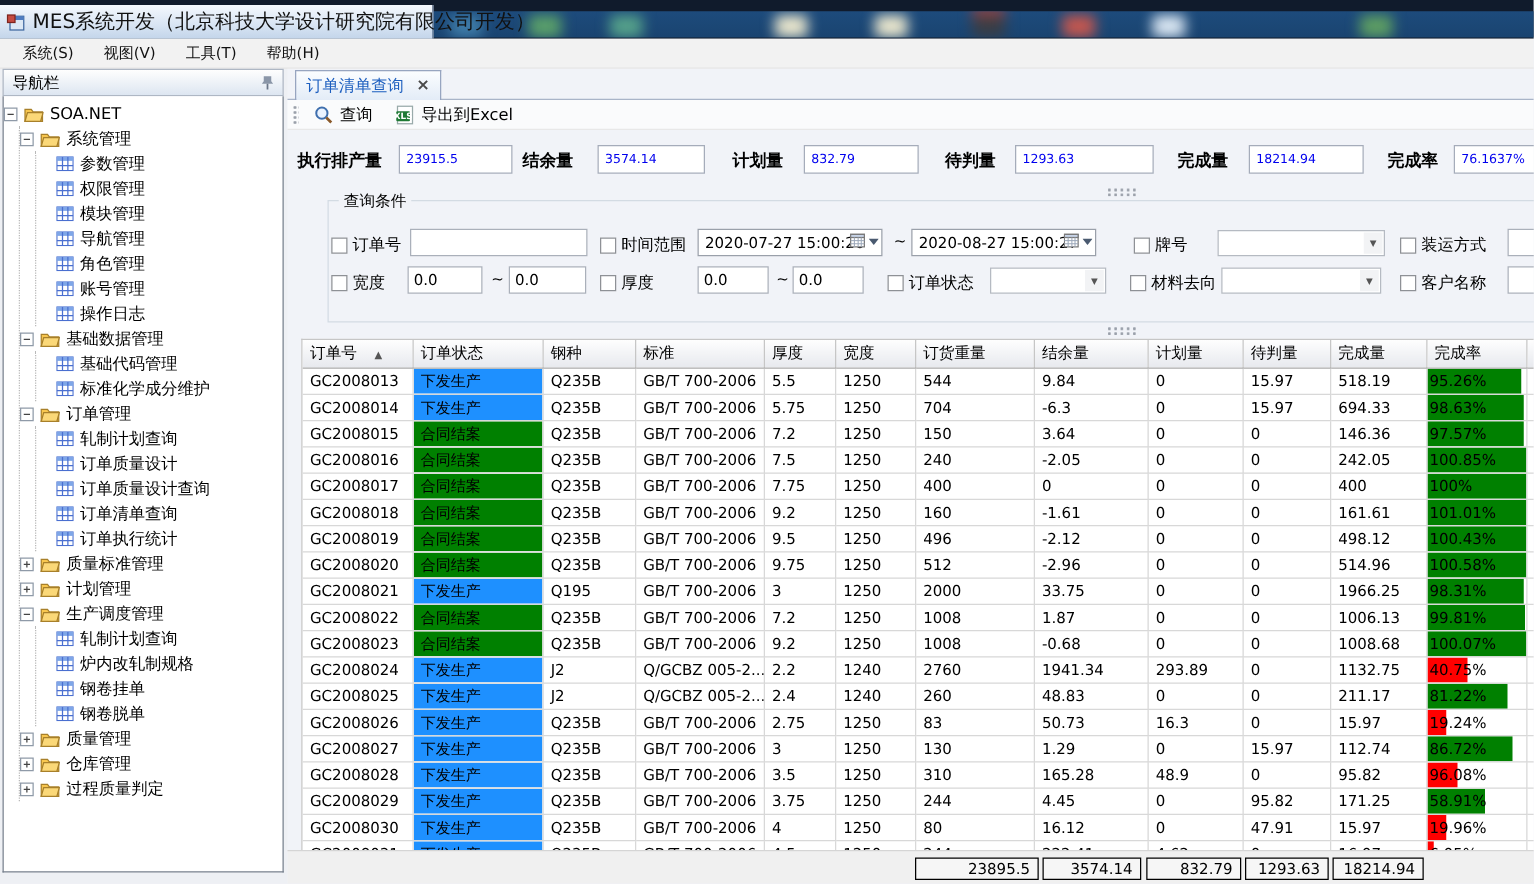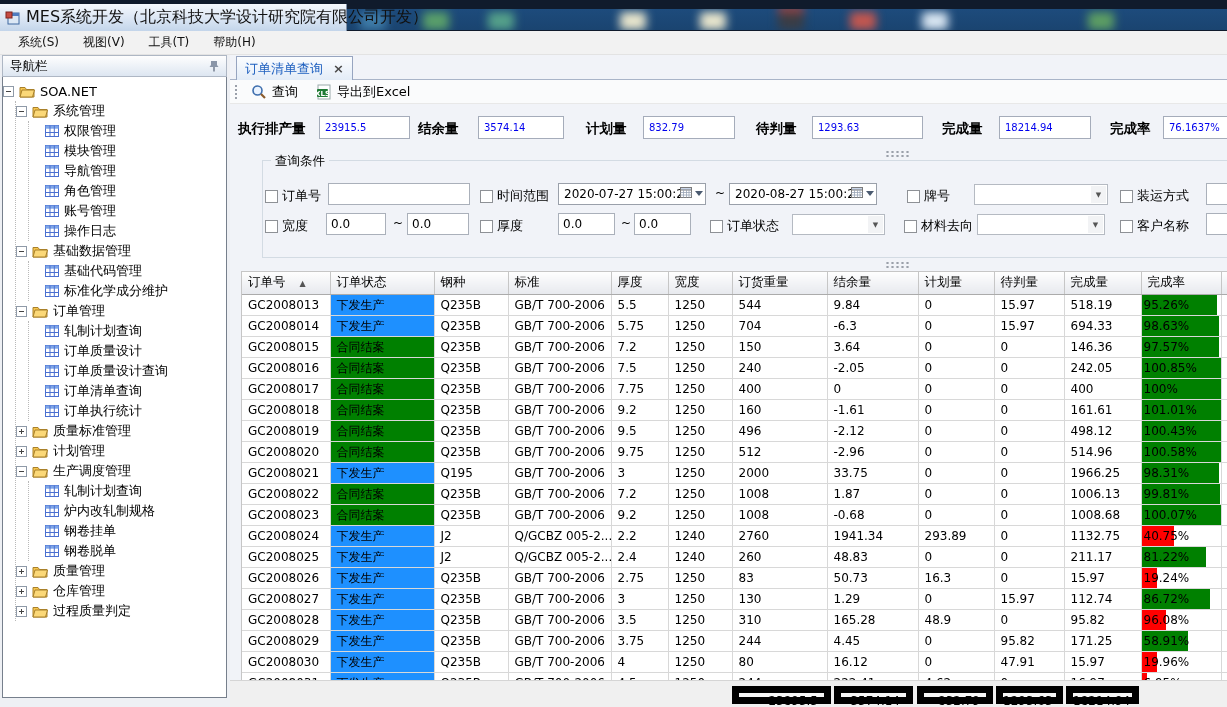--- a/index.html
+++ b/index.html
@@ -90,21 +90,21 @@
   td.state, td.rate { padding:0; }
   .state-fill { width:100%; height:100%; line-height:20px; padding-left:6px; }
   .rate-cell { position:relative; width:100%; height:100%; }
   .rate-bar { position:absolute; left:0; top:0; bottom:0; }
   .rate-text { position:absolute; left:2px; top:0; line-height:20px; }
   .sort { font-size:8px; color:#555; margin-left:14px; }
 
   
   .statusbar { position:absolute; left:0; top:625px; right:0; height:27px; background:#f0f0f0;
     border-top:1px solid #d5d5d5; }
-  .st-box { position:absolute; top:5px; height:18px; background:#f6f6f6; border:7px solid #000000;
+  .st-box { position:absolute; top:5px; height:18px; background:#f6f6f6; border:1px solid #000000;
     font-size:12px; line-height:16px; text-align:right; padding-right:6px; }
 
   svg { display:block; }
 </style>
 </head>
 <body>
 
 <div class="titlebar">
   <div class="desktop-strip">
     <div class="blob" style="left:360px;background:#3f7ca8"></div>
@@ -162,20 +162,31 @@
           <span class="expander"></span>
           <span>
             <svg width="16" height="13" viewBox="0 0 16 13">
               <path d="M1 2.5h5l1.5 2H15V12H1z" fill="#f7c64f" stroke="#a8802a"></path>
               <path d="M1 12 3 5h12.5l-2 7z" fill="#fbd878" stroke="#a8802a"></path>
             </svg>
           </span>
           <span>系统管理</span>
         </div>
         <div class="tree-children">
+          <div class="tree-row">
+            <span class="spacer"></span>
+            <span>
+              <svg width="14" height="12" viewBox="0 0 14 12">
+                <rect x="0.5" y="0.5" width="13" height="11" fill="#fff" stroke="#4a6fd0"></rect>
+                <rect x="0.5" y="0.5" width="13" height="3.2" fill="#7ea6e8"></rect>
+                <path d="M5 0.5V11.5M9.3 0.5V11.5M0.5 7.5H13.5" stroke="#4a6fd0"></path>
+              </svg>
+            </span>
+            <span>参数管理</span>
+          </div>
           <div class="tree-row">
             <span class="spacer"></span>
             <span>
               <svg width="14" height="12" viewBox="0 0 14 12">
                 <rect x="0.5" y="0.5" width="13" height="11" fill="#fff" stroke="#4a6fd0"></rect>
                 <rect x="0.5" y="0.5" width="13" height="3.2" fill="#7ea6e8"></rect>
                 <path d="M5 0.5V11.5M9.3 0.5V11.5M0.5 7.5H13.5" stroke="#4a6fd0"></path>
               </svg>
             </span>
             <span>权限管理</span>

